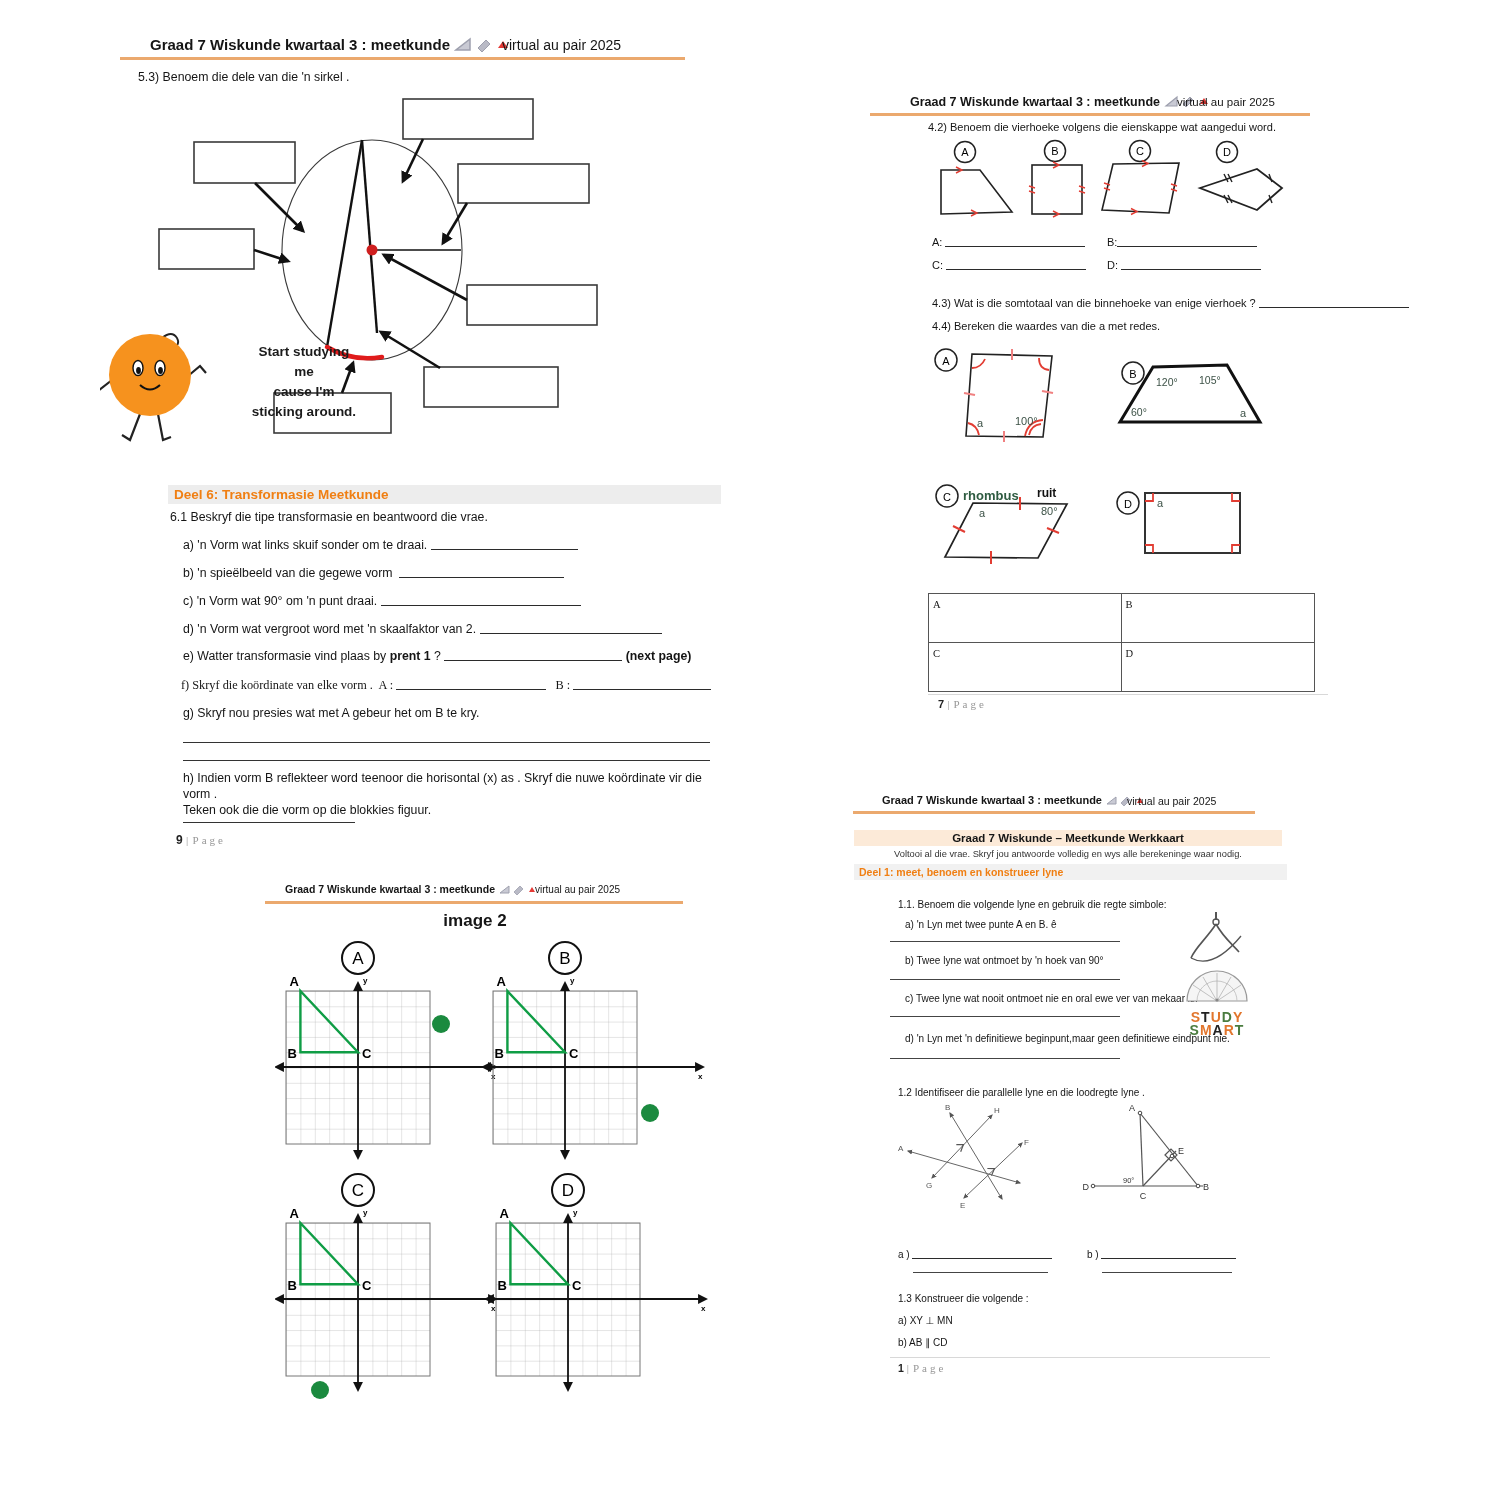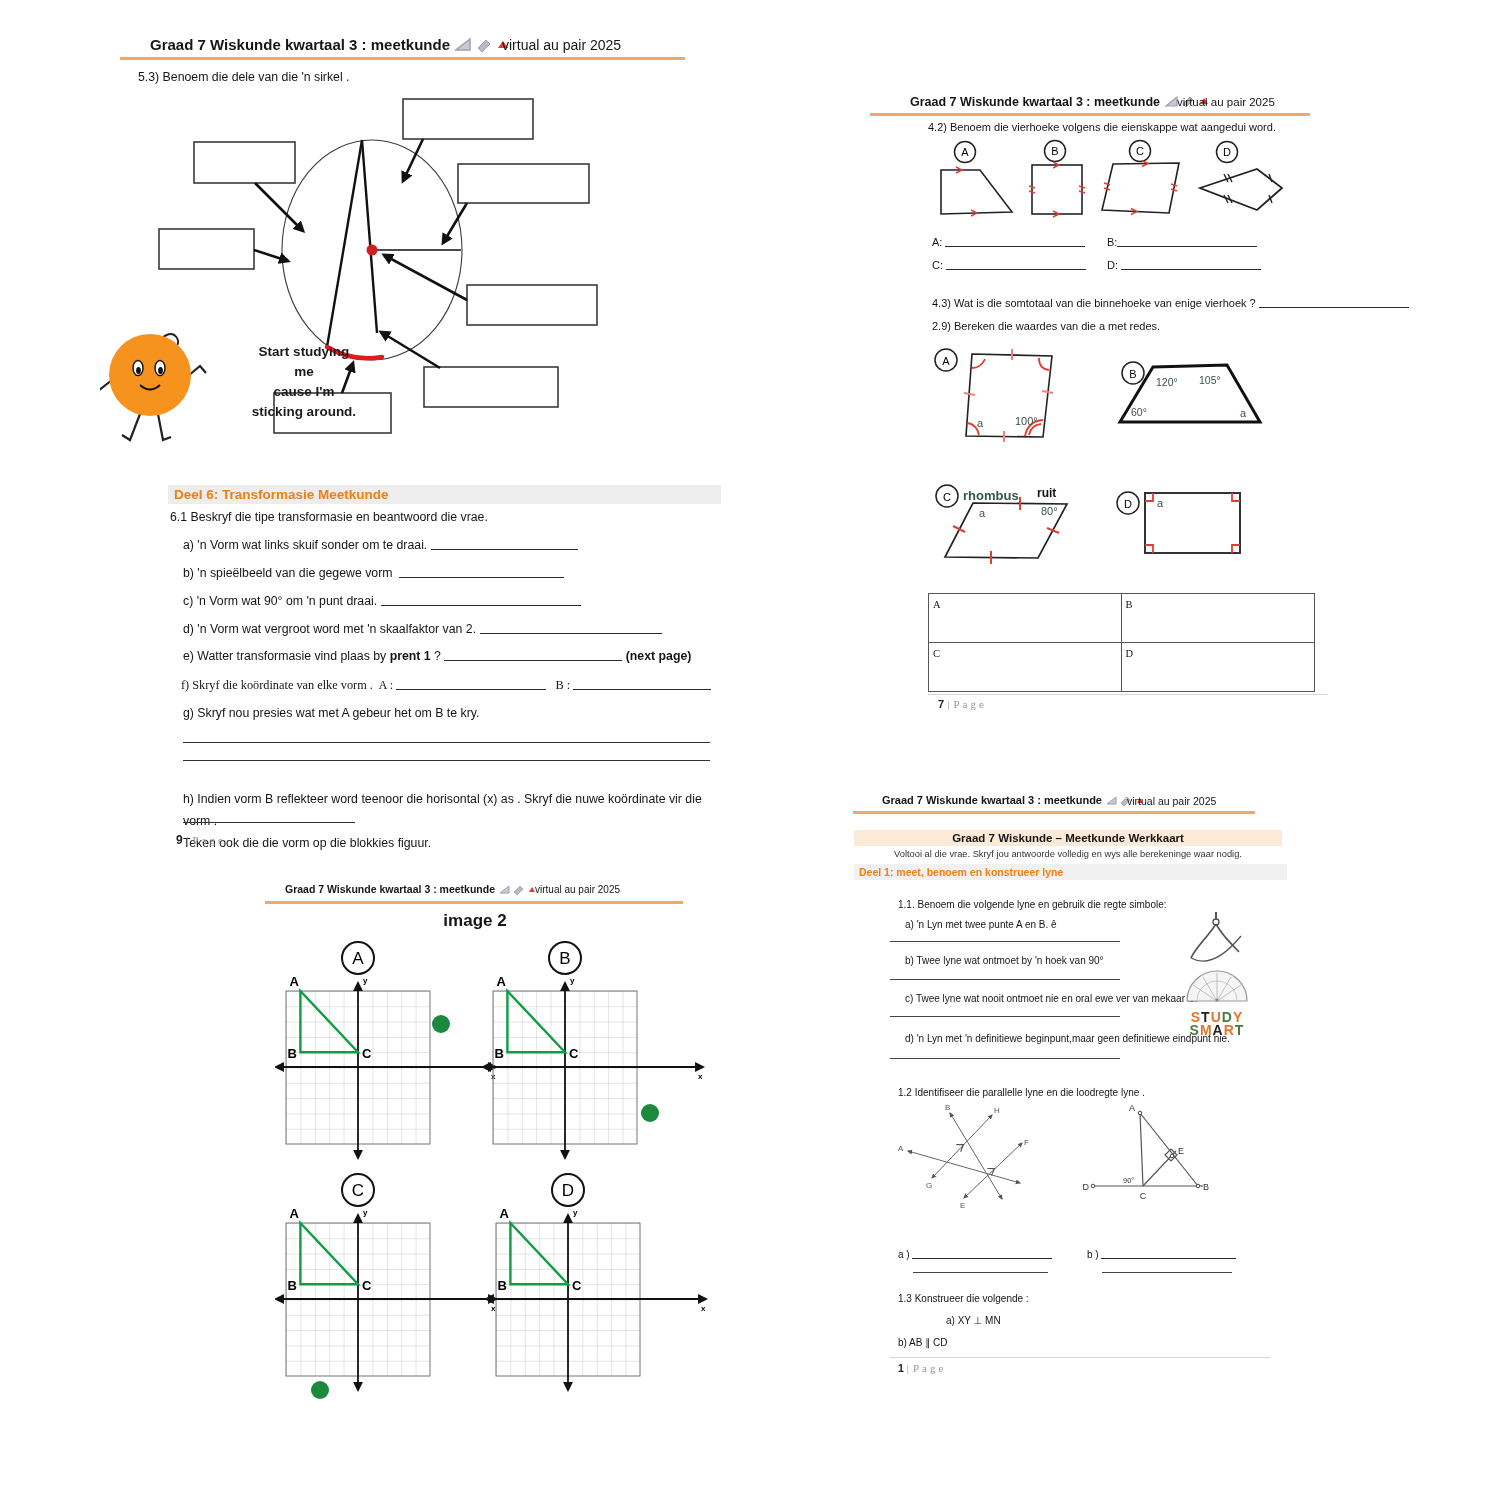--- a/index.html
+++ b/index.html
@@ -113,21 +113,21 @@
   <div class="qline" style="left:63px;top:536px;font-size:12.3px;"><span>b) 'n spieëlbeeld van die gegewe vorm</span>&nbsp; <span class="bl" style="width:165px;"></span></div>
   <div class="qline" style="left:63px;top:564px;font-size:12.3px;"><span>c) 'n Vorm wat 90° om 'n punt draai.</span> <span class="bl" style="width:200px;"></span></div>
   <div class="qline" style="left:63px;top:592px;font-size:12.3px;"><span>d) 'n Vorm wat vergroot word met 'n skaalfaktor van 2.</span> <span class="bl" style="width:182px;"></span></div>
   <div class="qline" style="left:63px;top:619px;font-size:12.3px;"><span>e) Watter transformasie vind plaas by</span> <b>prent 1</b> <span>?</span> <span class="bl" style="width:178px;"></span> <b>(next page)</b></div>
   <div class="qline" style="left:61px;top:648px;font-size:12.3px;font-family:Liberation Serif, serif;"><span>f) Skryf die koördinate van elke vorm .</span>&nbsp; <span>A :</span> <span class="bl" style="width:150px;"></span>&nbsp;&nbsp;&nbsp;<span>B :</span> <span class="bl" style="width:138px;"></span></div>
   <div class="qline" style="left:63px;top:676px;font-size:12.3px;">g) Skryf nou presies wat met  A gebeur het om B te kry.</div>
 
   <div class="abs" style="left:63px;top:712px;width:527px;border-bottom:1.5px solid #333;"></div>
   <div class="abs" style="left:63px;top:730px;width:527px;border-bottom:1.5px solid #333;"></div>
 
-  <div class="abs" style="left:63px;top:740px;width:535px;font-size:12.3px;line-height:22px;margin-top:18px;"><span>h) Indien vorm B reflekteer word teenoor die horisontal (x) as . Skryf die nuwe koördinate vir die vorm .</span><br><span>Teken ook die die vorm op die blokkies figuur.</span></div>
+  <div class="abs" style="left:63px;top:740px;width:535px;font-size:12.3px;line-height:16px;"><span>h) Indien vorm B reflekteer word teenoor die horisontal (x) as . Skryf die nuwe koördinate vir die vorm .</span><br><span>Teken ook die die vorm op die blokkies figuur.</span></div>
   <div class="abs" style="left:63px;top:792px;width:172px;border-bottom:1.5px solid #333;"></div>
 
   <div class="footer" style="left:50px;top:803px;margin-left:6px;"><span class="num">9</span> <span class="word" style="letter-spacing:1px;">|</span> <span class="word">Page</span></div>
 </div>
 
 <div class="page" style="left:855px;top:88px;width:510px;height:630px;">
   <div class="hdr" style="left:55px;top:7px;font-size:12.5px;">
     <span class="hdr-title">Graad 7 Wiskunde kwartaal 3 : meetkunde</span><span class="hdr-icons"><svg width="48" height="13">
             <path d="M2,11 L13,11 L13,2 Z" fill="#c9cad4" stroke="#9ea0ae" stroke-width="1.2"></path>
             <path d="M19,9 L26,2 L29,5 L22,12 Z" fill="#b9bac6" stroke="#9ea0ae" stroke-width="1"></path>
@@ -183,21 +183,21 @@
       </g>
     </g>
   </svg>
 
   <div class="qline" style="left:77px;top:147px;font-size:11px;"><span>A:</span> <span class="bl" style="width:140px;"></span></div>
   <div class="qline" style="left:252px;top:147px;font-size:11px;"><span>B:</span><span class="bl" style="width:140px;"></span></div>
   <div class="qline" style="left:77px;top:170px;font-size:11px;"><span>C:</span> <span class="bl" style="width:140px;"></span></div>
   <div class="qline" style="left:252px;top:170px;font-size:11px;"><span>D:</span> <span class="bl" style="width:140px;"></span></div>
 
   <div class="qline" style="left:77px;top:208px;font-size:11px;"><span>4.3) Wat is die somtotaal van die binnehoeke van enige vierhoek ?</span> <span class="bl" style="width:150px;"></span></div>
-  <div class="qline" style="left:77px;top:232px;font-size:11px;">2.9) Bereken die waardes van die a met redes.</div>
+  <div class="qline" style="left:77px;top:232px;font-size:11px;">4.4) Bereken die waardes van die a met redes.</div>
 
   <svg class="abs" style="left:60px;top:255px;" width="420" height="120" viewBox="0 0 420 120">
     <g>
       <circle cx="31" cy="17" r="11" fill="none" stroke="#222" stroke-width="1.5"></circle>
       <text x="31" y="21.5" text-anchor="middle" font-size="11">A</text>
       <polygon points="57,11 137,13 128,94 51,93" fill="none" stroke="#222" stroke-width="1.6"></polygon>
       <g stroke="#f08080" stroke-width="2">
         <line x1="97" y1="6" x2="97" y2="17"></line>
         <line x1="127" y1="48" x2="138" y2="50"></line>
         <line x1="89" y1="88" x2="89" y2="99"></line>
@@ -430,20 +430,20 @@
       <text x="68" y="80" font-size="7.5">90°</text>
     </g>
   </svg>
 
   <div class="qline" style="left:48px;top:462px;font-size:10px;"><span>a )</span> <span class="bl" style="width:140px;"></span></div>
   <div class="abs" style="left:63px;top:487px;width:135px;border-bottom:1.2px solid #444;"></div>
   <div class="qline" style="left:237px;top:462px;font-size:10px;"><span>b )</span> <span class="bl" style="width:135px;"></span></div>
   <div class="abs" style="left:252px;top:487px;width:130px;border-bottom:1.2px solid #444;"></div>
 
   <div class="qline" style="left:48px;top:508px;font-size:10px;">1.3 Konstrueer die volgende :</div>
-  <div class="qline" style="left:48px;top:530px;font-size:10px;margin-left:48px;">a) XY ⊥ MN</div>
+  <div class="qline" style="left:48px;top:530px;font-size:10px;">a) XY ⊥ MN</div>
   <div class="qline" style="left:48px;top:552px;font-size:10px;">b) AB ∥ CD</div>
 
   <div class="thinrule" style="left:40px;top:572px;width:380px;"></div>
   <div class="footer" style="left:48px;top:577px;font-size:10.5px;"><span class="num">1</span> <span class="word" style="letter-spacing:1px;">|</span> <span class="word">Page</span></div>
 </div>
 
 </div>
 
 </body></html>

